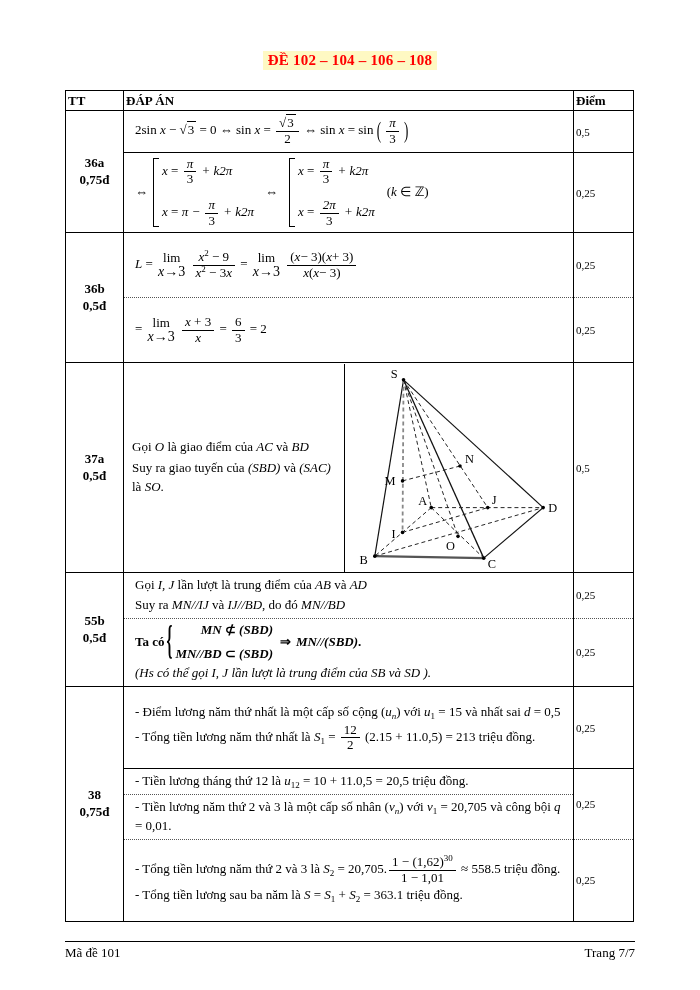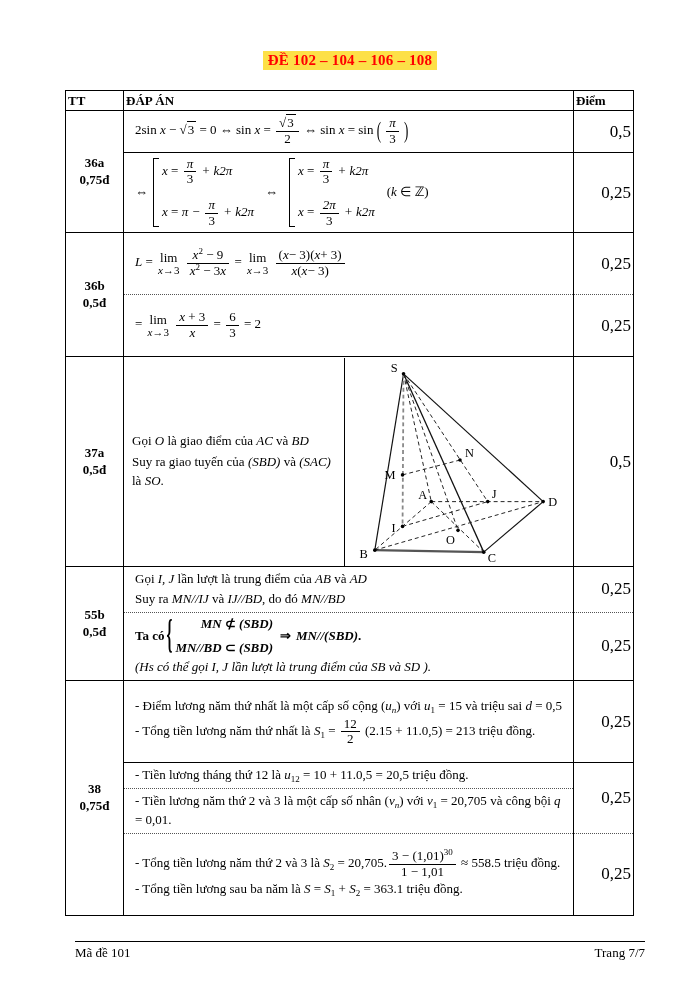--- a/index.html
+++ b/index.html
@@ -12,36 +12,36 @@
 
   
   .title-row { position:absolute; top:51px; left:0; width:100%; text-align:center; }
   .doc-title { display:inline-block; font-weight:bold; font-size:15px; padding:1px 5px; letter-spacing:0.2px; }
 
   
   table.ans { position:absolute; left:65px; top:90px; width:568px; border-collapse:collapse; table-layout:fixed; border:1.5px solid #000; }
   td, th { border:1px solid #000; font-size:13px; padding:2px 6px; vertical-align:middle; }
   th { font-weight:bold; text-align:left; padding:1px 2px; }
   td.qt { text-align:center; font-weight:bold; line-height:1.3; padding:0 2px; }
-  td.sc { text-align:right; padding:0 2px; font-size:17px;margin-top:24px; }
+  td.sc { text-align:left; padding:0 2px; font-size:11px;margin-top:24px; }
   td.ct { padding:2px 8px 2px 11px; }
   .bbd { border-bottom:1px dotted #555 !important; }
   .btd { border-top:1px dotted #555 !important; }
 
   .it { font-style:italic; }
   sub { font-size:9px; vertical-align:-3px; line-height:0; }
   sup { font-size:9px; vertical-align:5px; line-height:0; }
 
   .fr { display:inline-block; vertical-align:middle; text-align:center; line-height:1.12; margin:0 2px; }
   .fr .n { display:block; border-bottom:1px solid #000; padding:0 3px; }
   .fr .d { display:block; padding:0 3px; }
 
   .lim { display:inline-block; vertical-align:middle; text-align:center; margin:16px 2px; line-height:1; }
   .lim .t { display:block; line-height:1; }
-  .lim .b { display:block; font-size:11px; line-height:1; margin-top:1px; }
+  .lim .b { display:block; font-size:14px; line-height:1; margin-top:1px; }
 
   .sq { white-space:nowrap; }
   .sq .v { border-top:1px solid #000; padding:0 2px 0 1px; }
 
   .bp { display:inline-block; transform:scaleY(1.8); vertical-align:middle; }
 
   .cases { display:inline-flex; flex-direction:column; gap:11px; position:relative; padding-left:9px; margin:0 5px; vertical-align:middle; }
   .cases::before { content:""; position:absolute; left:0; top:1px; bottom:1px; width:5px;
                    border:1.5px solid #000; border-right:none; }
   .cline { white-space:nowrap; }
@@ -52,30 +52,30 @@
 
   .fline { line-height:1.45; }
   .para { line-height:1.45; margin:1px 0; }
 
   .p37a-wrap { display:flex; height:208px; align-items:stretch; }
   .p37a-txt { width:221px; border-right:1px solid #000; padding:6px 8px; display:flex; flex-direction:column; justify-content:center; line-height:1.45; }
   .p37a-fig { flex:1; position:relative; }
   .figsvg { position:absolute; left:0; top:0; width:100%; height:100%; }
   svg text { font-family:"Liberation Serif", serif; font-size:12.5px; fill:#000; }
 
-  .footer { position:absolute; left:75px; width:570px; top:941px; border-top:1px solid #000;
+  .footer { position:absolute; left:65px; width:570px; top:941px; border-top:1px solid #000;
             display:flex; justify-content:space-between; font-size:13px; padding-top:3px; }
 </style>
 </head>
 <body>
 
 <div class="page">
 
   <div class="title-row">
-    <span class="doc-title" id="docTitle" style="background: #fde047; color: rgb(255, 0, 0);">ĐỀ 102 – 104 – 106 – 108</span>
+    <span class="doc-title" id="docTitle" style="background: #fef9c3; color: rgb(255, 0, 0);">ĐỀ 102 – 104 – 106 – 108</span>
   </div>
 
   <table class="ans">
     <colgroup>
         <col style="width:58px">
         <col style="width:450px">
         <col style="width:60px">
       </colgroup>
 
     <tbody>
@@ -313,21 +313,21 @@
       <td class="sc btd">0,25</td>
     </tr>
 
     <tr style="height:82px">
       <td class="qt" rowspan="4">
         <div>38</div>
         <div>0,75đ</div>
       </td>
       <td class="ct">
         <div class="para">
-          <span>- Điểm lương năm thứ nhất là một cấp số cộng </span><span>(</span><span class="it">u</span><sub class="it">n</sub><span>)</span><span> với </span><span class="it">u</span><sub>1</sub> <span>= 15</span><span> và triệu sai </span><span class="it">d</span> <span>= 0,5</span>
+          <span>- Điểm lương năm thứ nhất là một cấp số cộng </span><span>(</span><span class="it">u</span><sub class="it">n</sub><span>)</span><span> với </span><span class="it">u</span><sub>1</sub> <span>= 15</span><span> và nhất sai </span><span class="it">d</span> <span>= 0,5</span>
         </div>
         <div class="para">
           <span>- Tổng tiền lương năm thứ nhất là </span><span class="it">S</span><sub>1</sub> <span>=</span>
           <span class="fr">
             <span class="n">12</span>
             <span class="d">2</span>
           </span>
           <span>(2.15 + 11.0,5) = 213</span><span> triệu đồng.</span>
         </div>
       </td>
@@ -347,21 +347,21 @@
       <td class="ct btd bbd">
         <div class="para">
           <span>- Tiền lương năm thứ 2 và 3 là một cấp số nhân </span><span>(</span><span class="it">v</span><sub class="it">n</sub><span>)</span><span> với </span><span class="it">v</span><sub>1</sub> <span>= 20,705</span><span> và công bội </span><span class="it">q</span> <span>= 0,01</span><span>.</span>
         </div>
       </td>
     </tr>
 
     <tr style="height:82px">
       <td class="ct btd">
         <div class="para">
-          <span>- Tổng tiền lương năm thứ 2 và 3 là </span><span class="it">S</span><sub>2</sub> <span>= 20,705.</span><span class="fr"><span class="n"><span>3 − (1,01)</span><sup>30</sup></span><span class="d">1 − 1,01</span></span>
+          <span>- Tổng tiền lương năm thứ 2 và 3 là </span><span class="it">S</span><sub>2</sub> <span>= 20,705.</span><span class="fr"><span class="n"><span>1 − (1,62)</span><sup>30</sup></span><span class="d">1 − 1,01</span></span>
           <span>≈ 558.5 triệu đồng.</span>
         </div>
         <div class="para">
           <span>- Tổng tiền lương sau ba năm là </span><span class="it">S</span> <span>=</span> <span class="it">S</span><sub>1</sub> <span>+</span> <span class="it">S</span><sub>2</sub> <span>= 363.1</span><span> triệu đồng.</span>
         </div>
       </td>
       <td class="sc btd">0,25</td>
     </tr>
   </tbody>
     </table>

